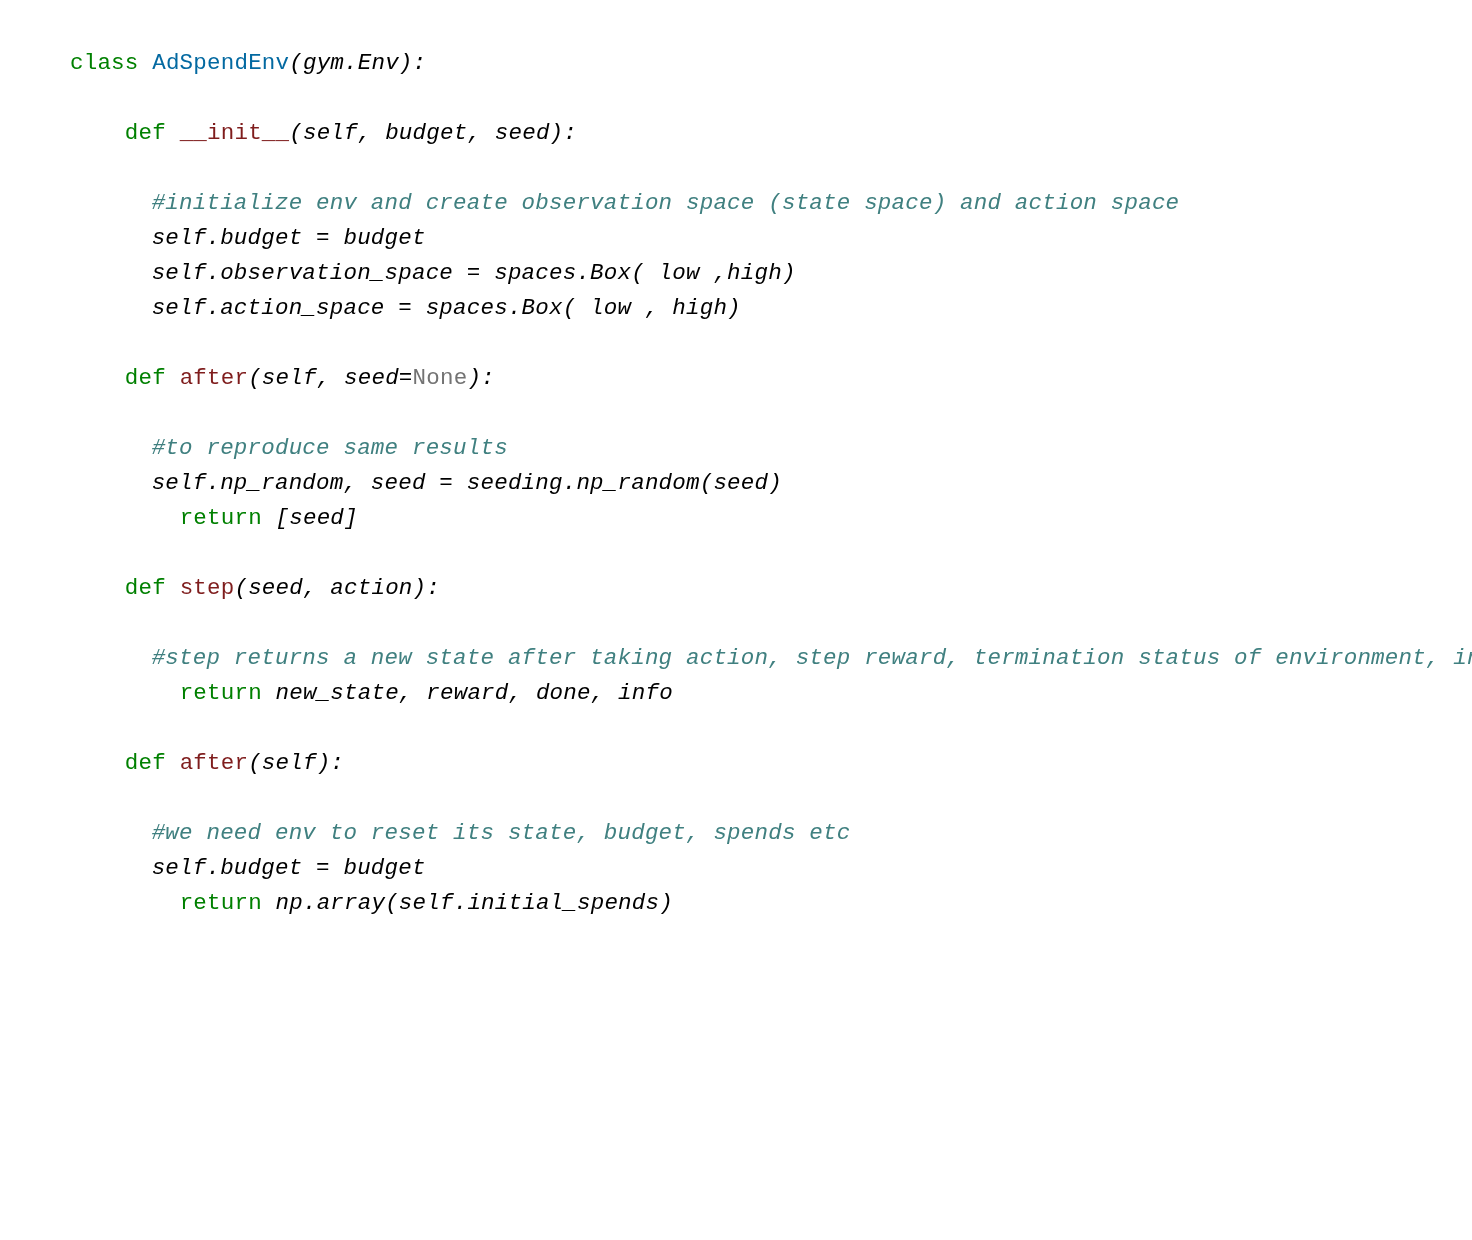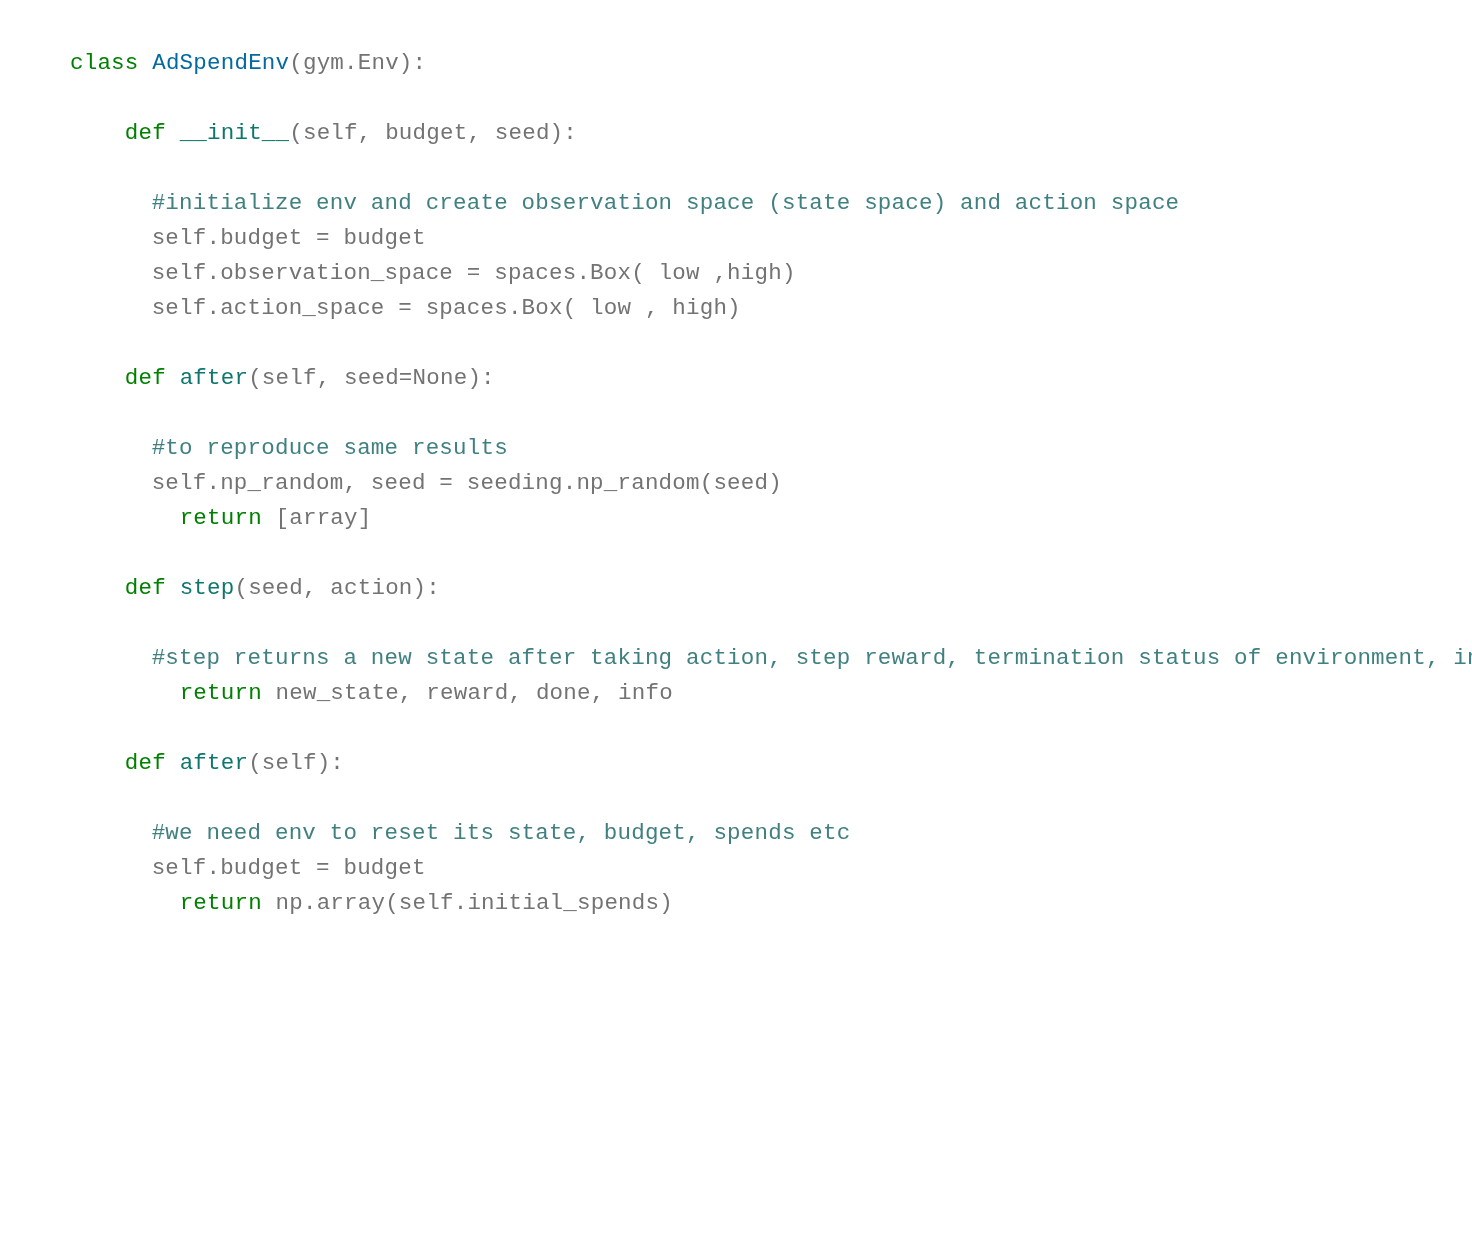--- a/index.html
+++ b/index.html
@@ -15,41 +15,41 @@
     font-size: 22.5px;
     line-height: 35px;
     color: #333333;
     padding: 46px 42px;
     white-space: pre;
     letter-spacing: 0.2px;
   }
   .k-green  { color: #008000; margin-left: 28px; } 
   .k-red    { color: #737373; } 
   .n-blue   { color: #0369a1; } 
-  .fn-gold  { color: #0f766e; } 
-  .cm-teal  { color: #408080; } 
-  .plain    { color: #737373; }
+  .fn-gold  { color: #7f1d1d; } 
+  .cm-teal  { color: #408080; font-style: italic; } 
+  .plain    { color: #000000; font-style: italic; }
 </style>
 </head>
 <body>
 
 <div class="code-block"><span><span class="k-green">class</span><span class="plain"> </span><span class="n-blue">AdSpendEnv</span><span class="plain">(gym.Env):</span></span>
 <span></span>
 <span><span class="plain">    </span><span class="k-green">def</span><span class="plain"> </span><span class="fn-gold">__init__</span><span class="plain">(self, budget, seed):</span></span>
 <span></span>
 <span><span class="plain">        </span><span class="cm-teal">#initialize env and create observation space (state space) and action space</span></span>
 <span><span class="plain">        </span><span class="plain">self.budget = budget</span></span>
 <span><span class="plain">        </span><span class="plain">self.observation_space = spaces.Box( low ,high)</span></span>
 <span><span class="plain">        </span><span class="plain">self.action_space = spaces.Box( low , high)</span></span>
 <span></span>
 <span><span class="plain">    </span><span class="k-green">def</span><span class="plain"> </span><span class="fn-gold">after</span><span class="plain">(self, seed=</span><span class="k-red">None</span><span class="plain">):</span></span>
 <span></span>
 <span><span class="plain">        </span><span class="cm-teal">#to reproduce same results</span></span>
 <span><span class="plain">        </span><span class="plain">self.np_random, seed = seeding.np_random(seed)</span></span>
-<span><span class="plain">        </span><span class="k-green">return</span><span class="plain"> [array]</span></span>
+<span><span class="plain">        </span><span class="k-green">return</span><span class="plain"> [seed]</span></span>
 <span></span>
 <span><span class="plain">    </span><span class="k-green">def</span><span class="plain"> </span><span class="fn-gold">step</span><span class="plain">(seed, action):</span></span>
 <span></span>
 <span><span class="plain">        </span><span class="cm-teal">#step returns a new state after taking action, step reward, termination status of environment, info (this is not used by agent to learn)</span></span>
 <span><span class="plain">        </span><span class="k-green">return</span><span class="plain"> new_state, reward, done, info</span></span>
 <span></span>
 <span><span class="plain">    </span><span class="k-green">def</span><span class="plain"> </span><span class="fn-gold">after</span><span class="plain">(self):</span></span>
 <span></span>
 <span><span class="plain">        </span><span class="cm-teal">#we need env to reset its state, budget, spends etc</span></span>
 <span><span class="plain">        </span><span class="plain">self.budget = budget</span></span>

